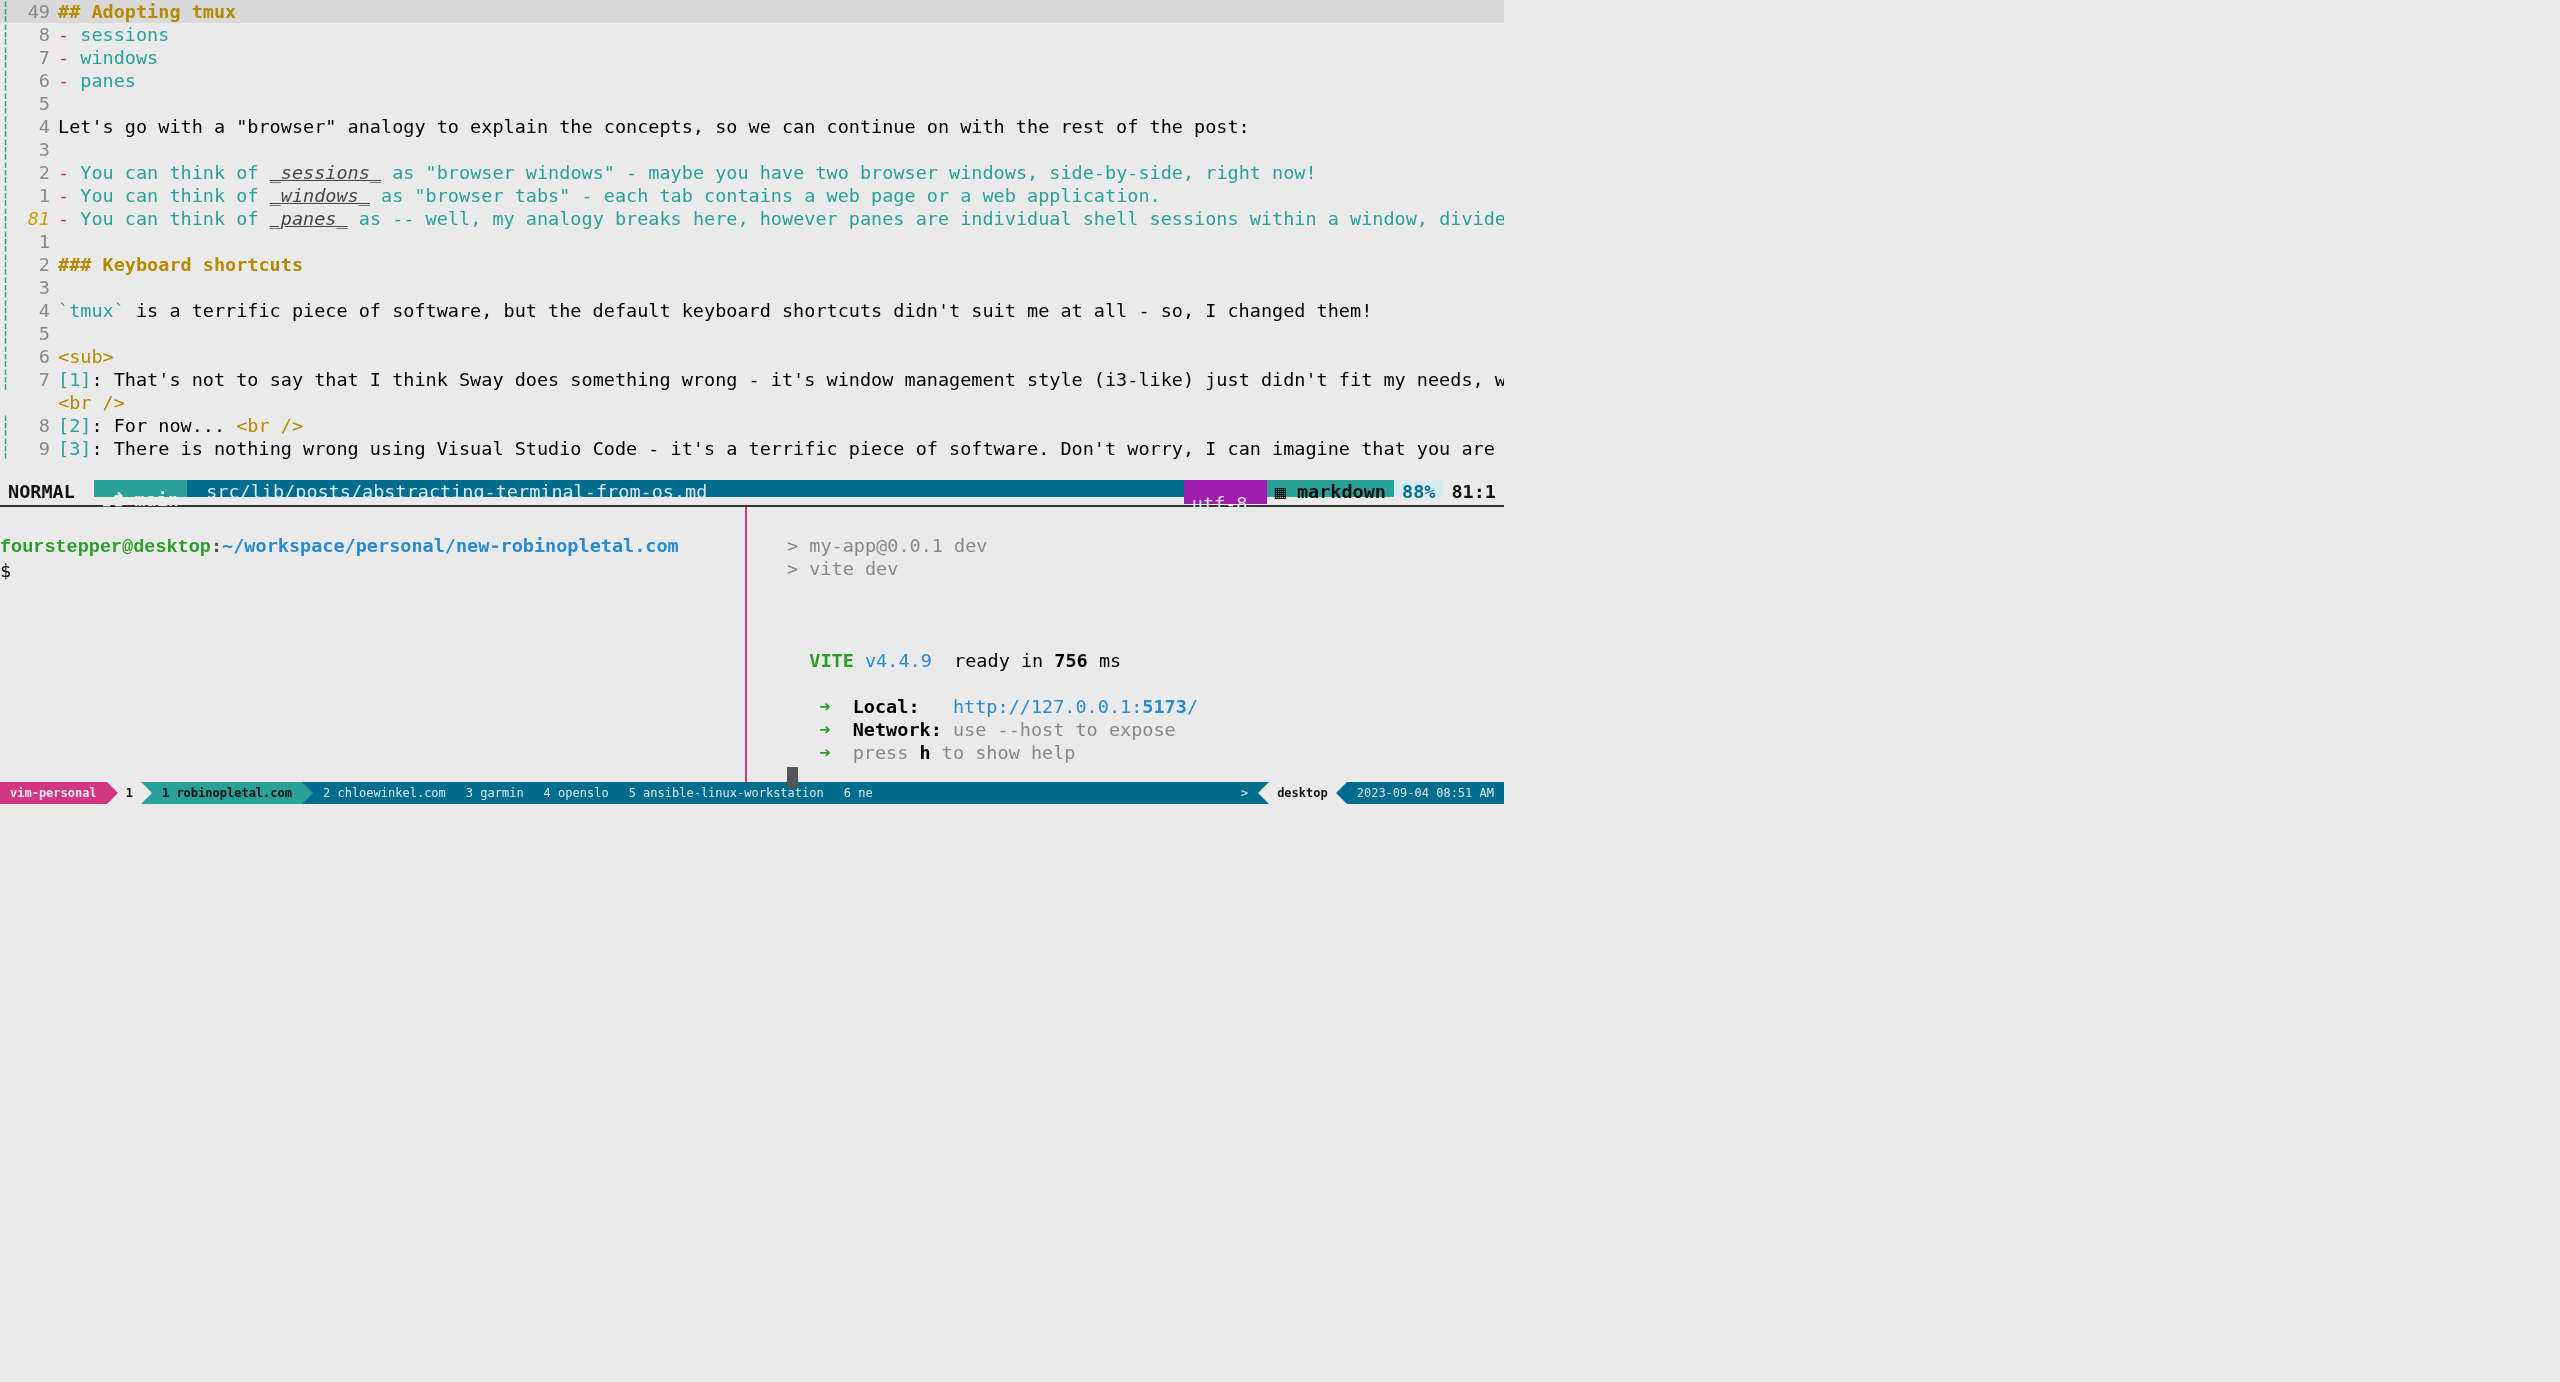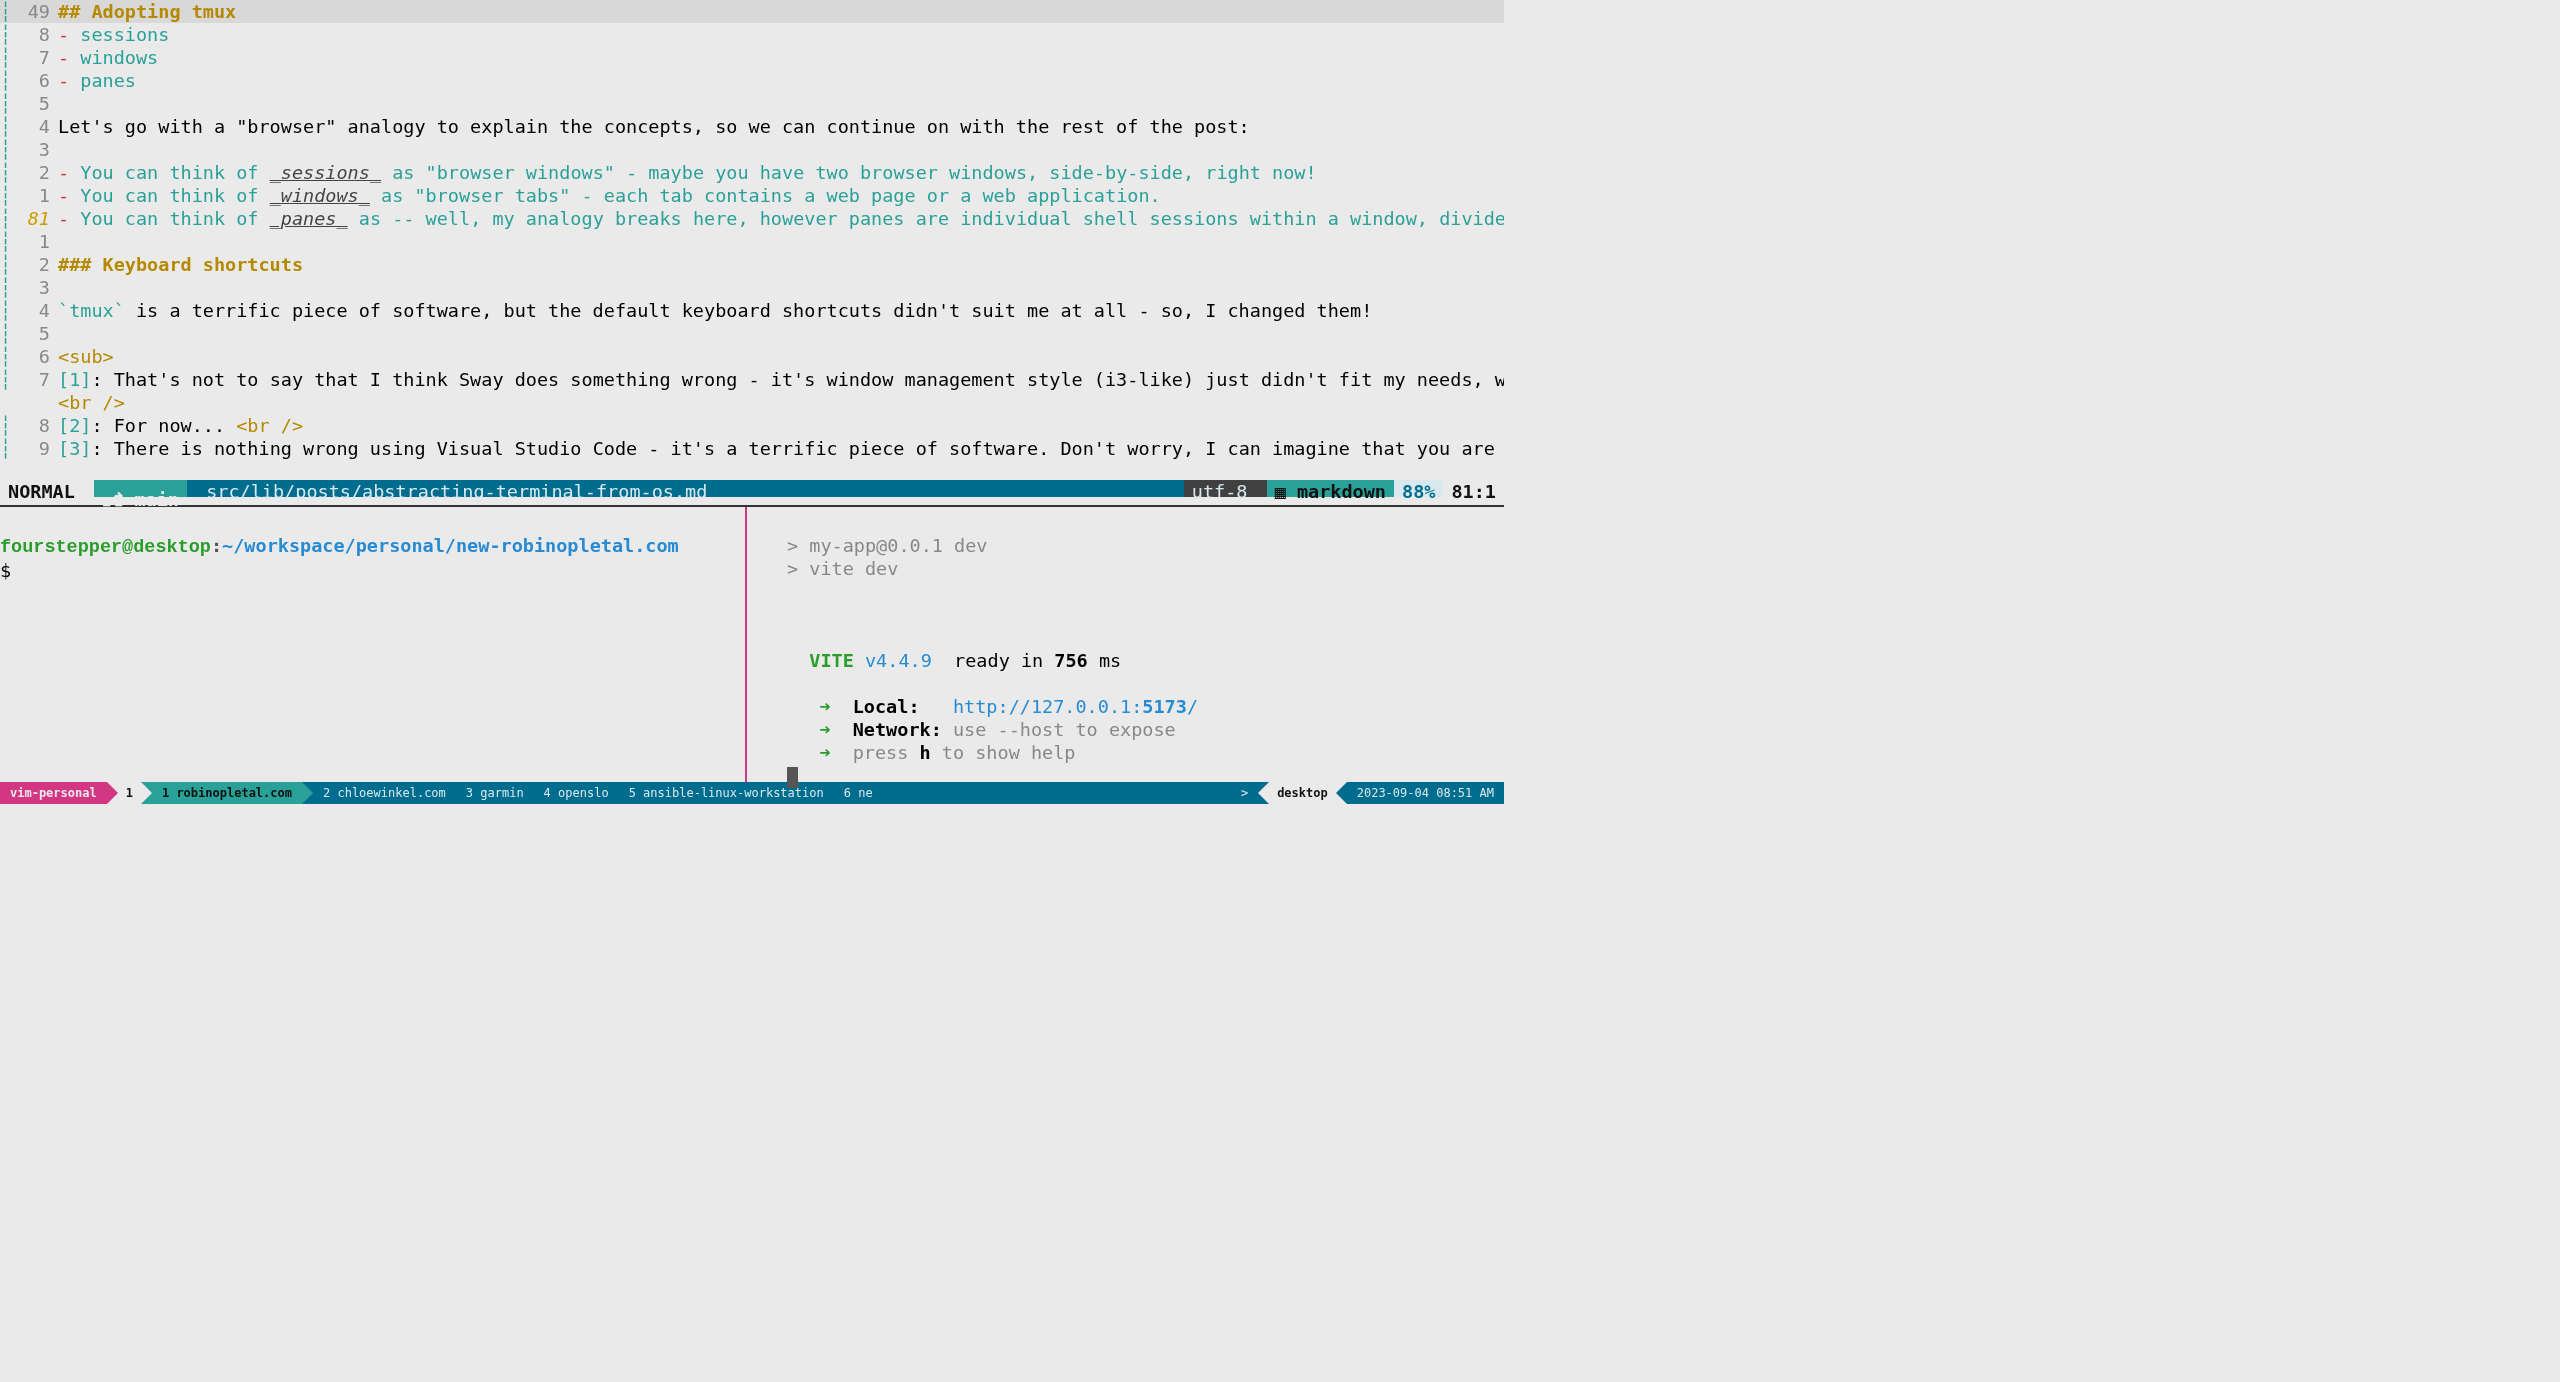--- a/index.html
+++ b/index.html
@@ -44,21 +44,21 @@
   .ref { color: #2aa198; }
 
   .statusline {
     display: flex;
     height: 17px;
     font-weight: bold;
   }
   .sl-mode { background: #eaeaea; color: #111; padding: 0 8px; }
   .sl-git { background: #2aa198; color: #eaeaea; padding: 8px 8px; }
   .sl-path { background: #006d8e; color: #d8e8ee; padding: 0 8px; flex: 1; font-weight: normal; }
-  .sl-enc { background: #404040; color: #d8e8ee; padding: 0 8px; font-weight: normal; }
+  .sl-enc { background: #a21caf; color: #d8e8ee; padding: 12px 8px; font-weight: normal; text-decoration: underline; }
   .sl-ft { background: #2aa198; color: #111; padding: 0 8px; }
   .sl-pct { background: #d8e8ee; color: #006d8e; padding: 0 8px; }
   .sl-pos { background: #eaeaea; color: #111; padding: 0 8px; }
 
   .pad { height: 8px; background: #eaeaea; }
   .hdivider { height: 2px; background: #333; }
   .terminals {
     display: flex;
     height: 275px;
     background: #eaeaea;

